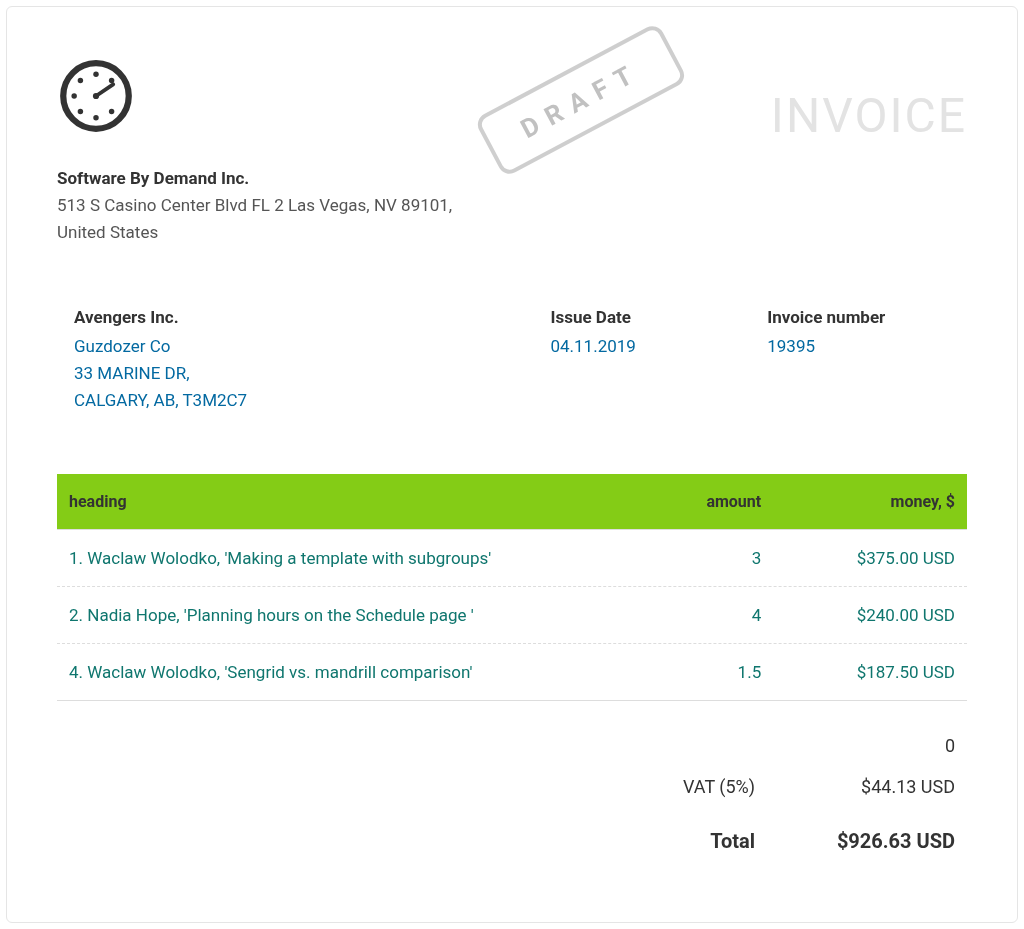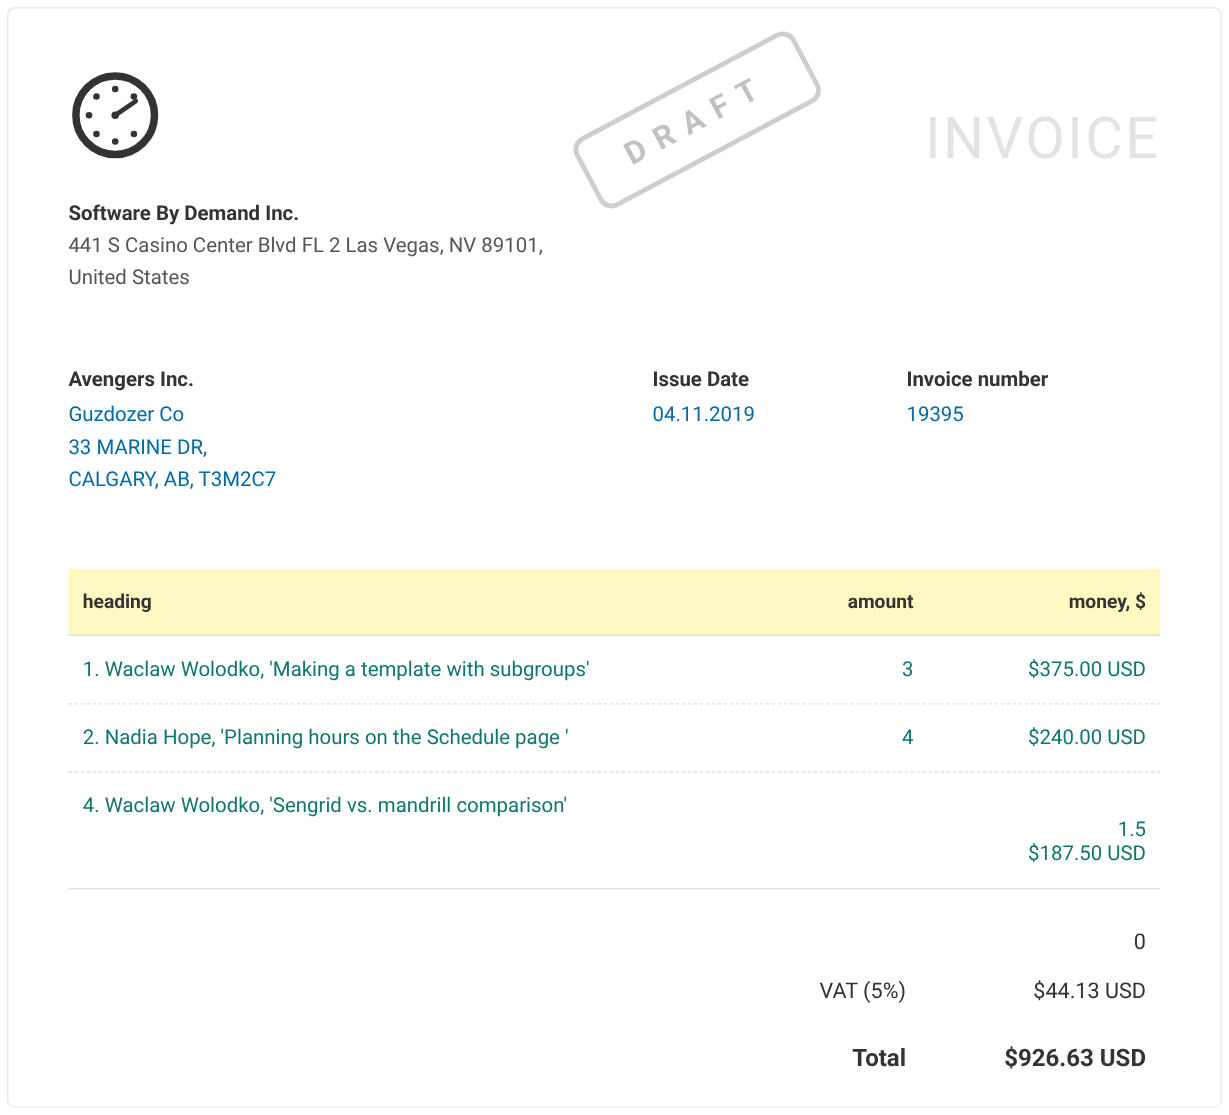--- a/index.html
+++ b/index.html
@@ -70,41 +70,42 @@
       color: #a0a0a0;
       letter-spacing: 10px;
     }
     .meta-row {
       display: flex;
       gap: 0;
       margin-bottom: 60px;
     }
     .meta-col {
       flex: 1;
+      margin-left: 17px;
     }
     .meta-col.client {
       flex: 2.3;
     }
     .meta-label {
       font-weight: 700;
       font-size: 17px;
       margin-bottom: 6px;
       color: #333;
     }
     .meta-value {
       font-size: 17px;
       color: #0369a1;
       line-height: 1.6;
     }
     .table {
       width: 100%;
     }
     .table-header {
       display: flex;
-      background: #fef9c3;
+      background: #84cc16;
       border-bottom: 1px solid #ddd;
       padding: 18px 12px;
       font-weight: 700;
       font-size: 16px;
     }
     .col-heading {
       flex: 4;
       text-align: left;
     }
     .col-amount {
@@ -117,21 +118,20 @@
     }
     .table-row {
       display: flex;
       padding: 18px 12px;
       border-bottom: 1px dashed #ddd;
       font-size: 17px;
       color: #0f766e;
     }
     .table-row:last-of-type {
       border-bottom: 1px solid #ddd;
-      flex-direction: column;
     }
     .totals {
       margin-top: 24px;
     }
     .totals-row {
       display: flex;
       justify-content: flex-end;
       align-items: center;
       padding: 10px 12px 10px 0;
       font-size: 18px;
@@ -173,21 +173,21 @@
     </div>
 
     <div class="invoice-title">INVOICE</div>
 
     <div class="draft-stamp">
       <div class="draft-stamp-text">DRAFT</div>
     </div>
 
     <div class="company-info">
       <div class="company-name">Software By Demand Inc.</div>
-      <div>441 S Casino Center Blvd FL 2 Las Vegas, NV 89101,</div>
+      <div>513 S Casino Center Blvd FL 2 Las Vegas, NV 89101,</div>
       <div>United States</div>
     </div>
   </div>
 
   <div class="meta-row">
     <div class="meta-col client">
       <div class="meta-label">Avengers Inc.</div>
       <div class="meta-value">Guzdozer Co</div>
       <div class="meta-value">33 MARINE DR,</div>
       <div class="meta-value">CALGARY, AB, T3M2C7</div>

